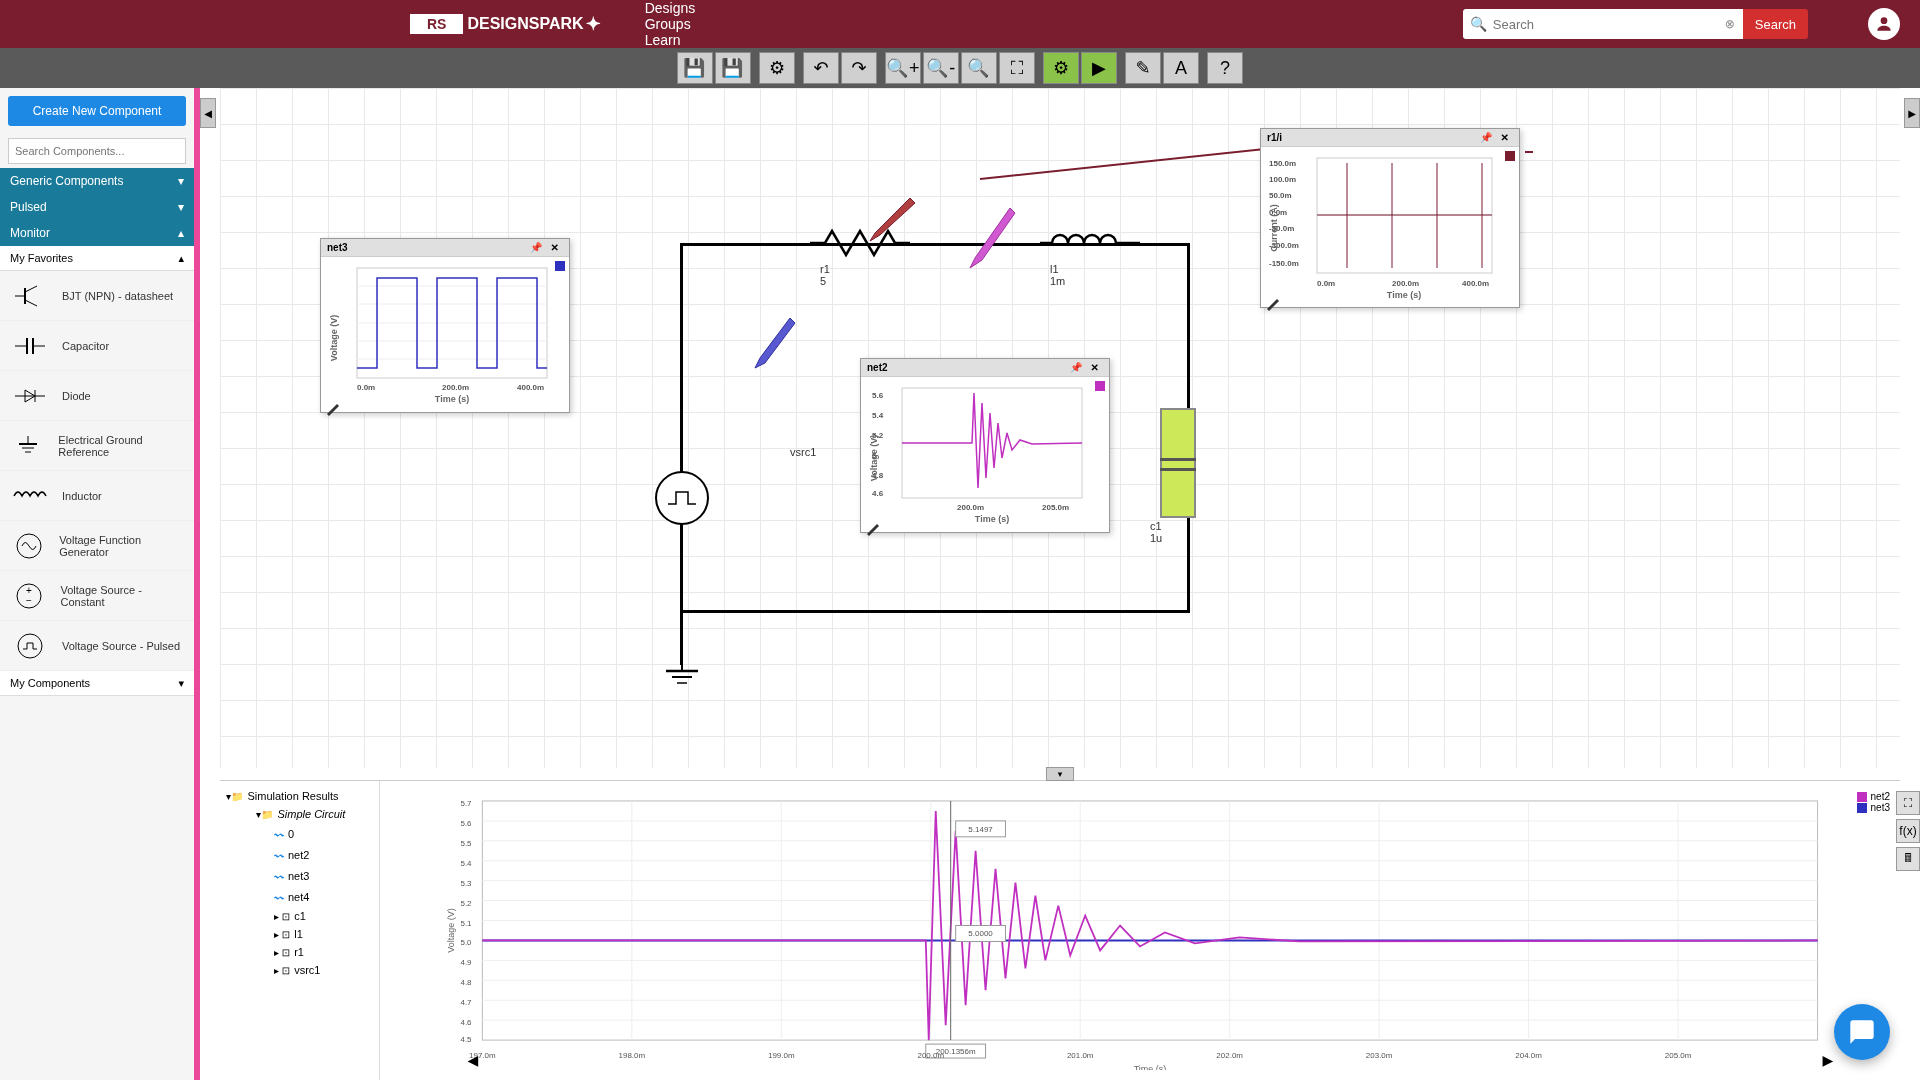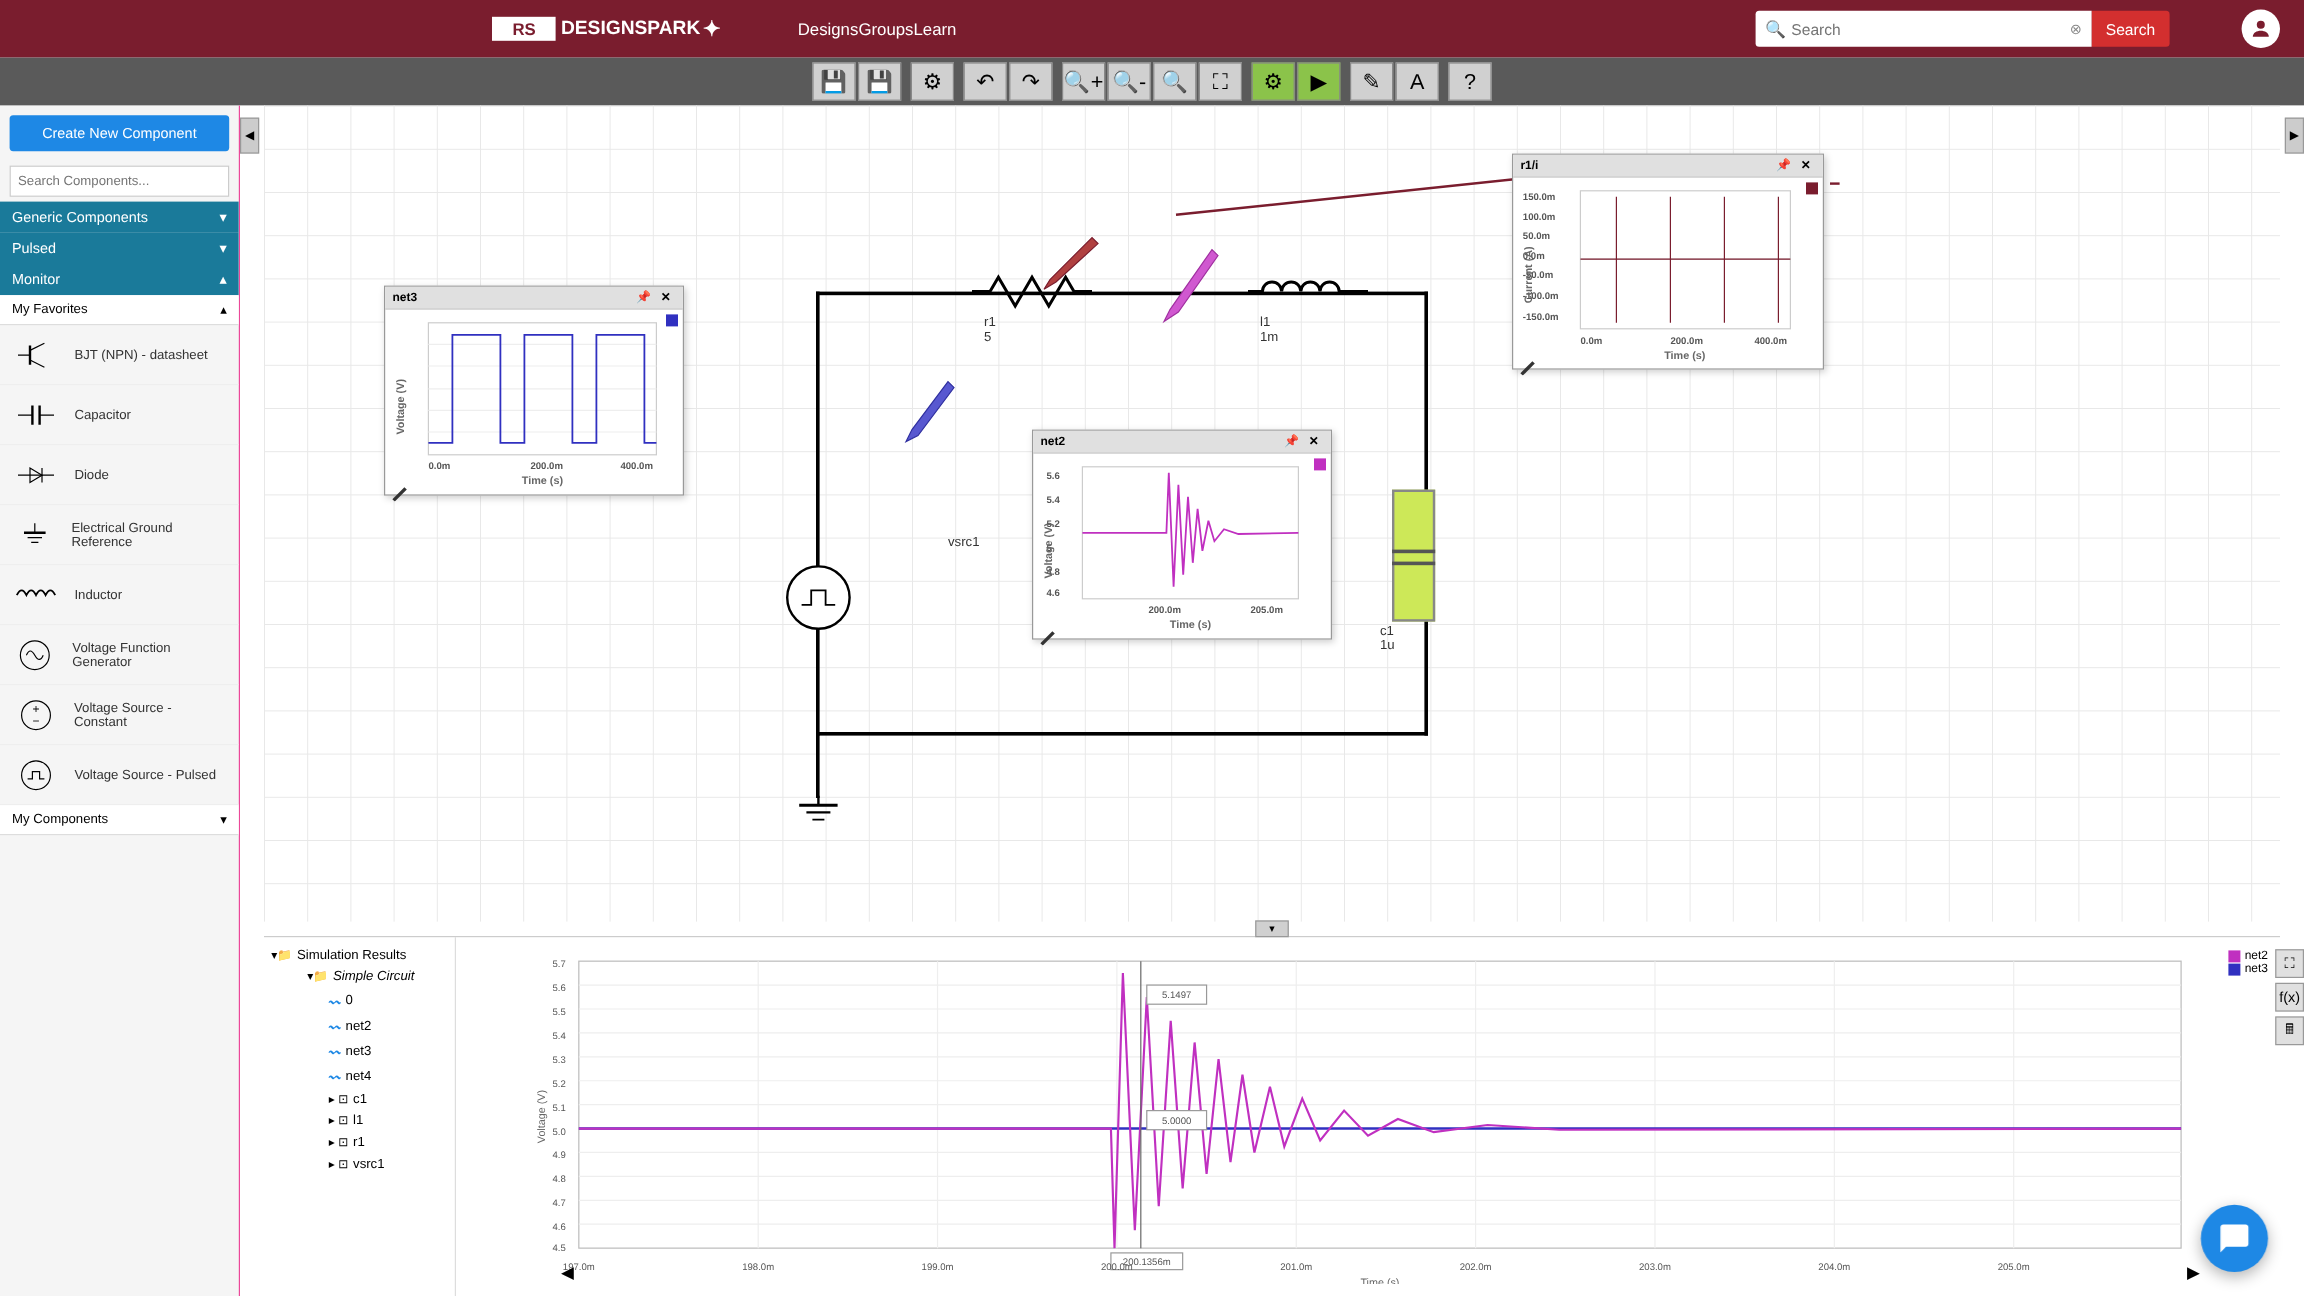--- a/index.html
+++ b/index.html
@@ -2,38 +2,38 @@
 <html><head>
 <meta charset="utf-8">
 <style>
 * { margin: 0; padding: 0; box-sizing: border-box; font-family: Arial, sans-serif; }
 body { width: 1920px; height: 1080px; overflow: hidden; background: #fff; }
 
 
 .header { height: 48px; background: #7a1d2e; display: flex; align-items: center; padding: 0 20px; }
 .logo { color: #fff; font-weight: bold; font-size: 16px; margin-left: 390px; display: flex; align-items: center; }
 .logo-badge { background: #fff; color: #7a1d2e; padding: 2px 17px; margin-right: 4px; font-size: 14px; }
-.nav-links { display: flex; margin-left: 64px; }
+.nav-links { display: flex; margin-left: 44px; flex-direction: column; }
 .nav-link { color: #fff; font-size: 14px; cursor: pointer; }
 .search-container { margin-left: auto; display: flex; align-items: center; margin-right: 20px; }
 .search-box { width: 280px; height: 30px; border: none; padding: 0 30px; border-radius: 3px 0 0 3px; font-size: 13px; }
 .search-btn { background: #d32f2f; color: #fff; border: none; height: 30px; padding: 0 12px; font-size: 13px; cursor: pointer; border-radius: 0 3px 3px 0; }
 .user-icon { width: 32px; height: 32px; background: #fff; border-radius: 50%; margin-left: 40px; display: flex; align-items: center; justify-content: center; }
 
 
 .toolbar { height: 40px; background: #5a5a5a; display: flex; align-items: center; justify-content: center; gap: 8px; }
 .tool-group { display: flex; gap: 2px; }
 .tool-btn { width: 36px; height: 32px; background: #d0d0d0; border: 1px solid #888; display: flex; align-items: center; justify-content: center; cursor: pointer; font-size: 18px; }
 .tool-btn.green { background: #8bc34a; }
 
 
 .main { display: flex; height: calc(1080px - 88px); }
 
 
-.sidebar { width: 200px; background: #f5f5f5; border-right: 1px solid #ec4899; overflow-y: auto; }
+.sidebar { width: 200px; background: #f5f5f5; border-right: 6px solid #ec4899; overflow-y: auto; }
 .create-btn { background: #1e88e5; color: #fff; border: none; width: calc(100% - 16px); margin: 8px; padding: 8px; font-size: 12px; cursor: pointer; border-radius: 3px; }
 .search-comp { width: calc(100% - 16px); margin: 4px 8px; padding: 6px; border: 1px solid #ccc; font-size: 11px; }
 .section-header { background: #1a7a9a; color: #fff; padding: 6px 10px; font-size: 12px; display: flex; justify-content: space-between; cursor: pointer; }
 .section-header.personal { background: #1a7a9a; }
 .sub-header { background: #fff; padding: 6px 10px; font-size: 11px; border-bottom: 1px solid #ddd; cursor: pointer; }
 .comp-item { display: flex; align-items: center; padding: 8px 10px; border-bottom: 1px solid #eee; cursor: pointer; gap: 12px; min-height: 50px; }
 .comp-item.hot { background: #ffcdd2; border-left: 4px solid #d32f2f; }
 .comp-icon { width: 40px; height: 24px; display: flex; align-items: center; justify-content: center; font-size: 20px; }
 .comp-label { font-size: 11px; color: #333; }
 

